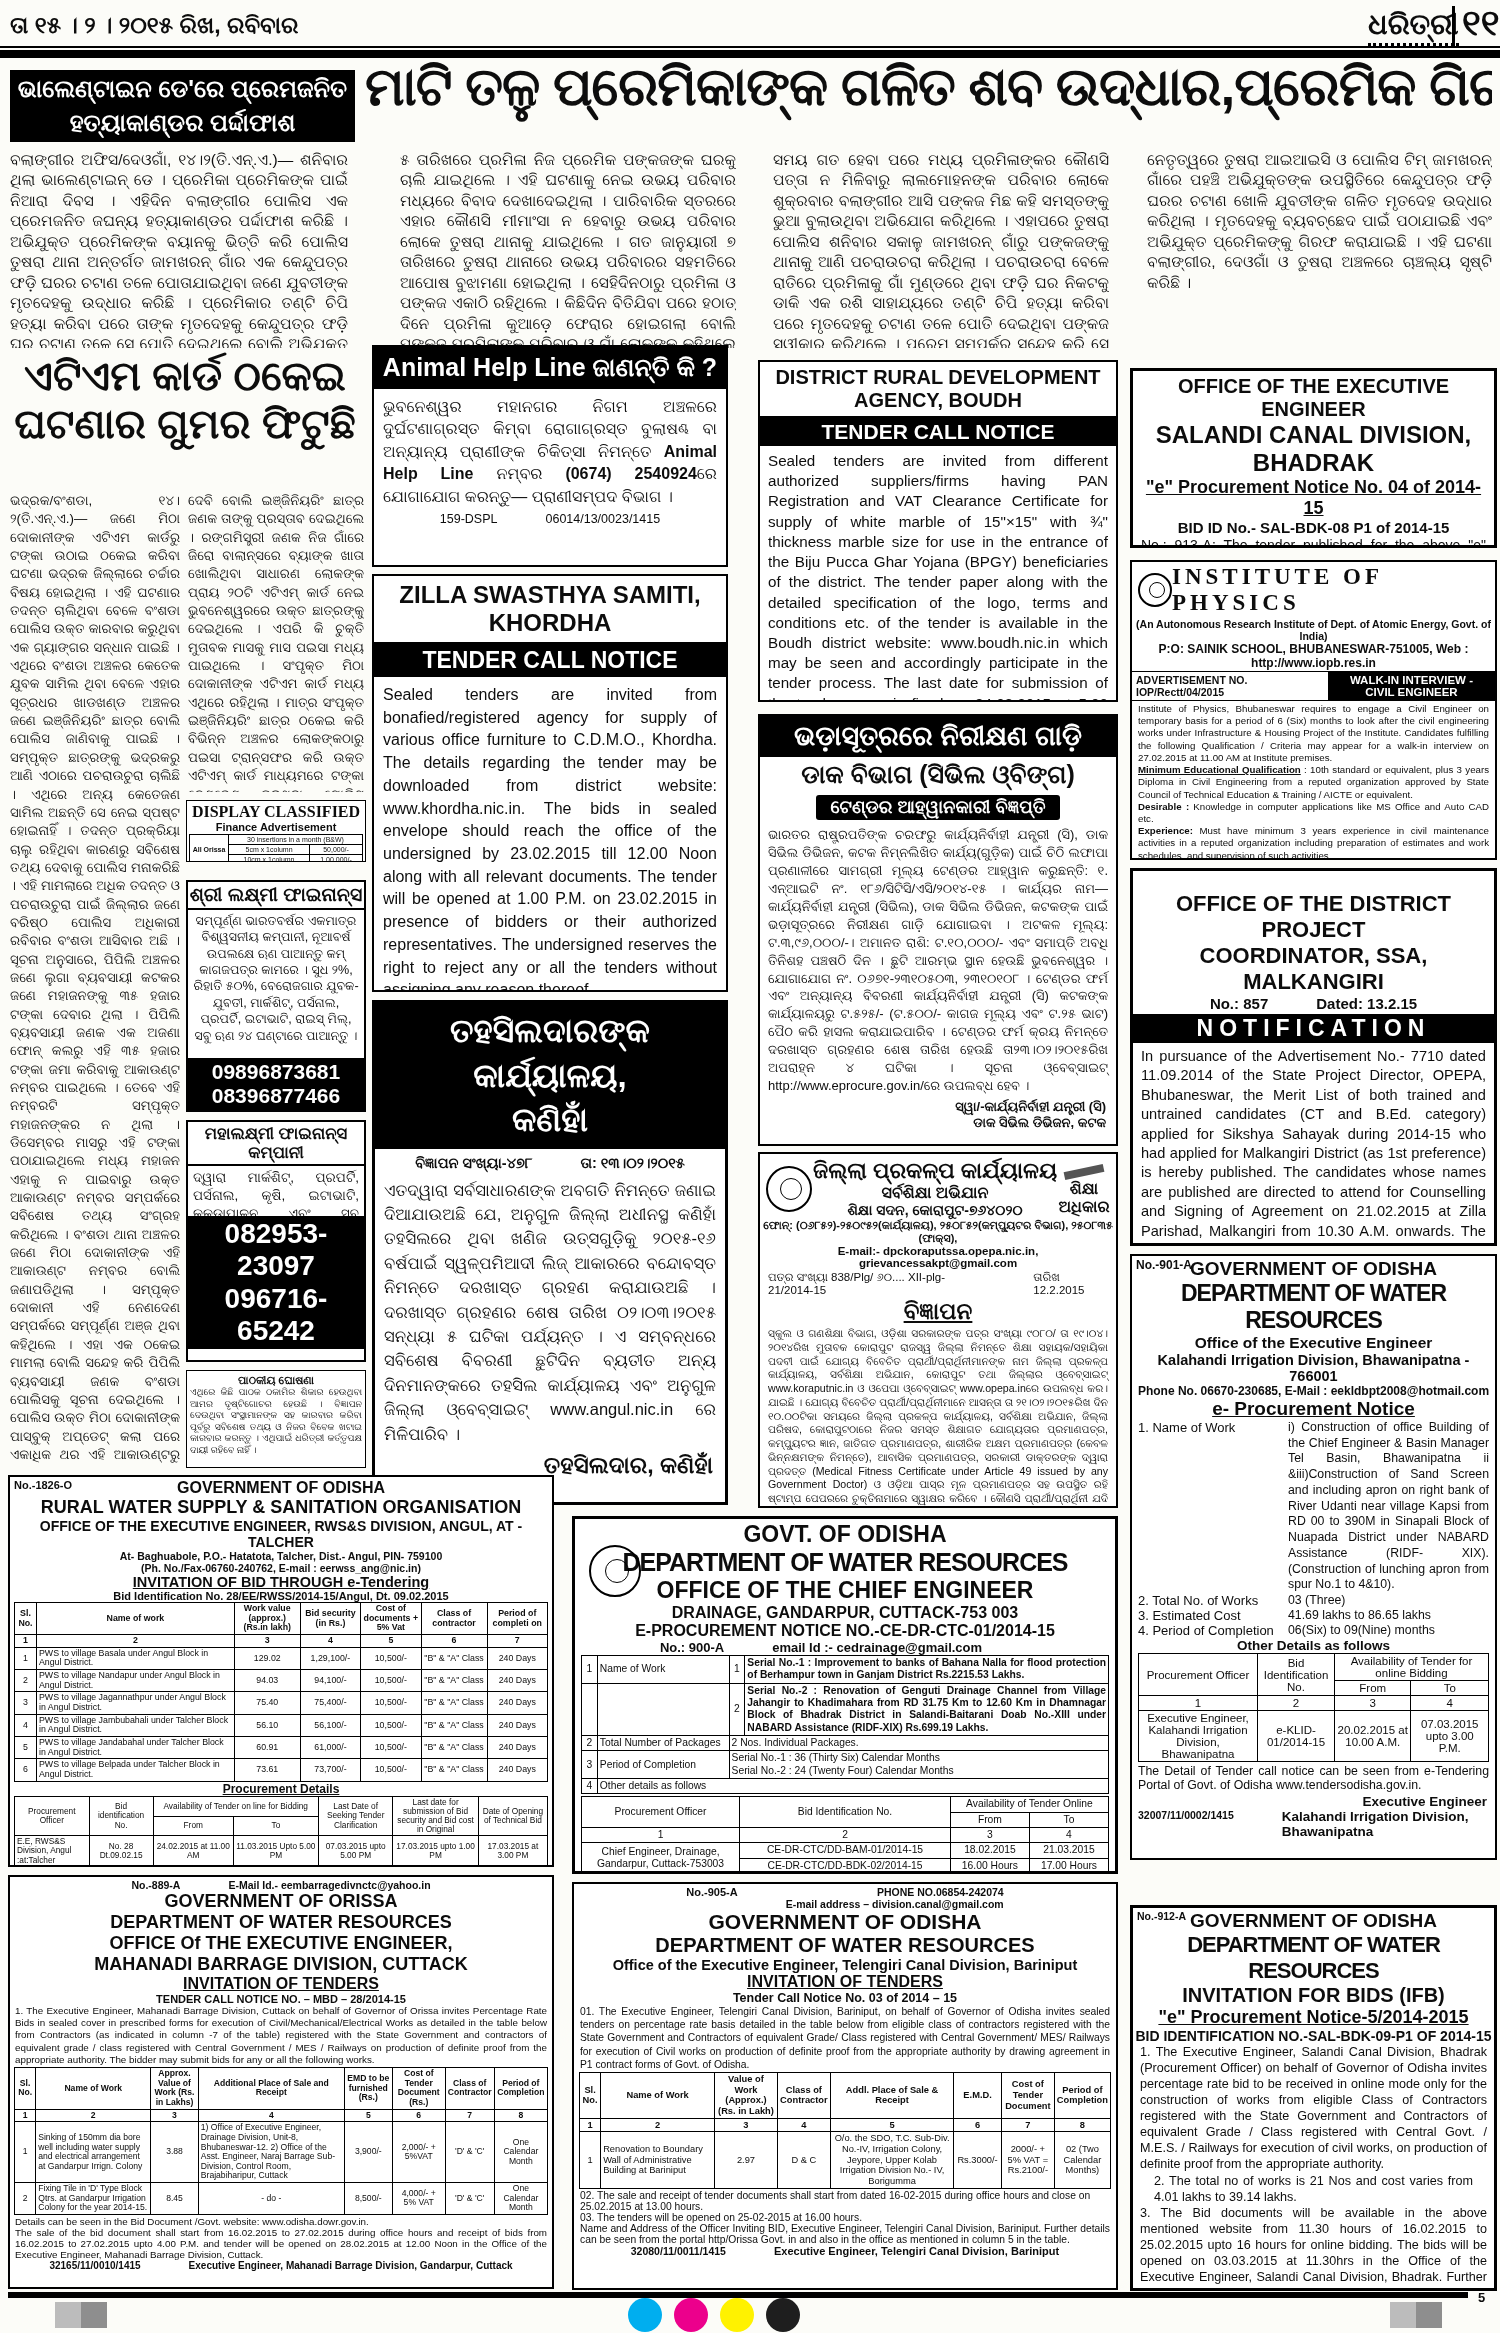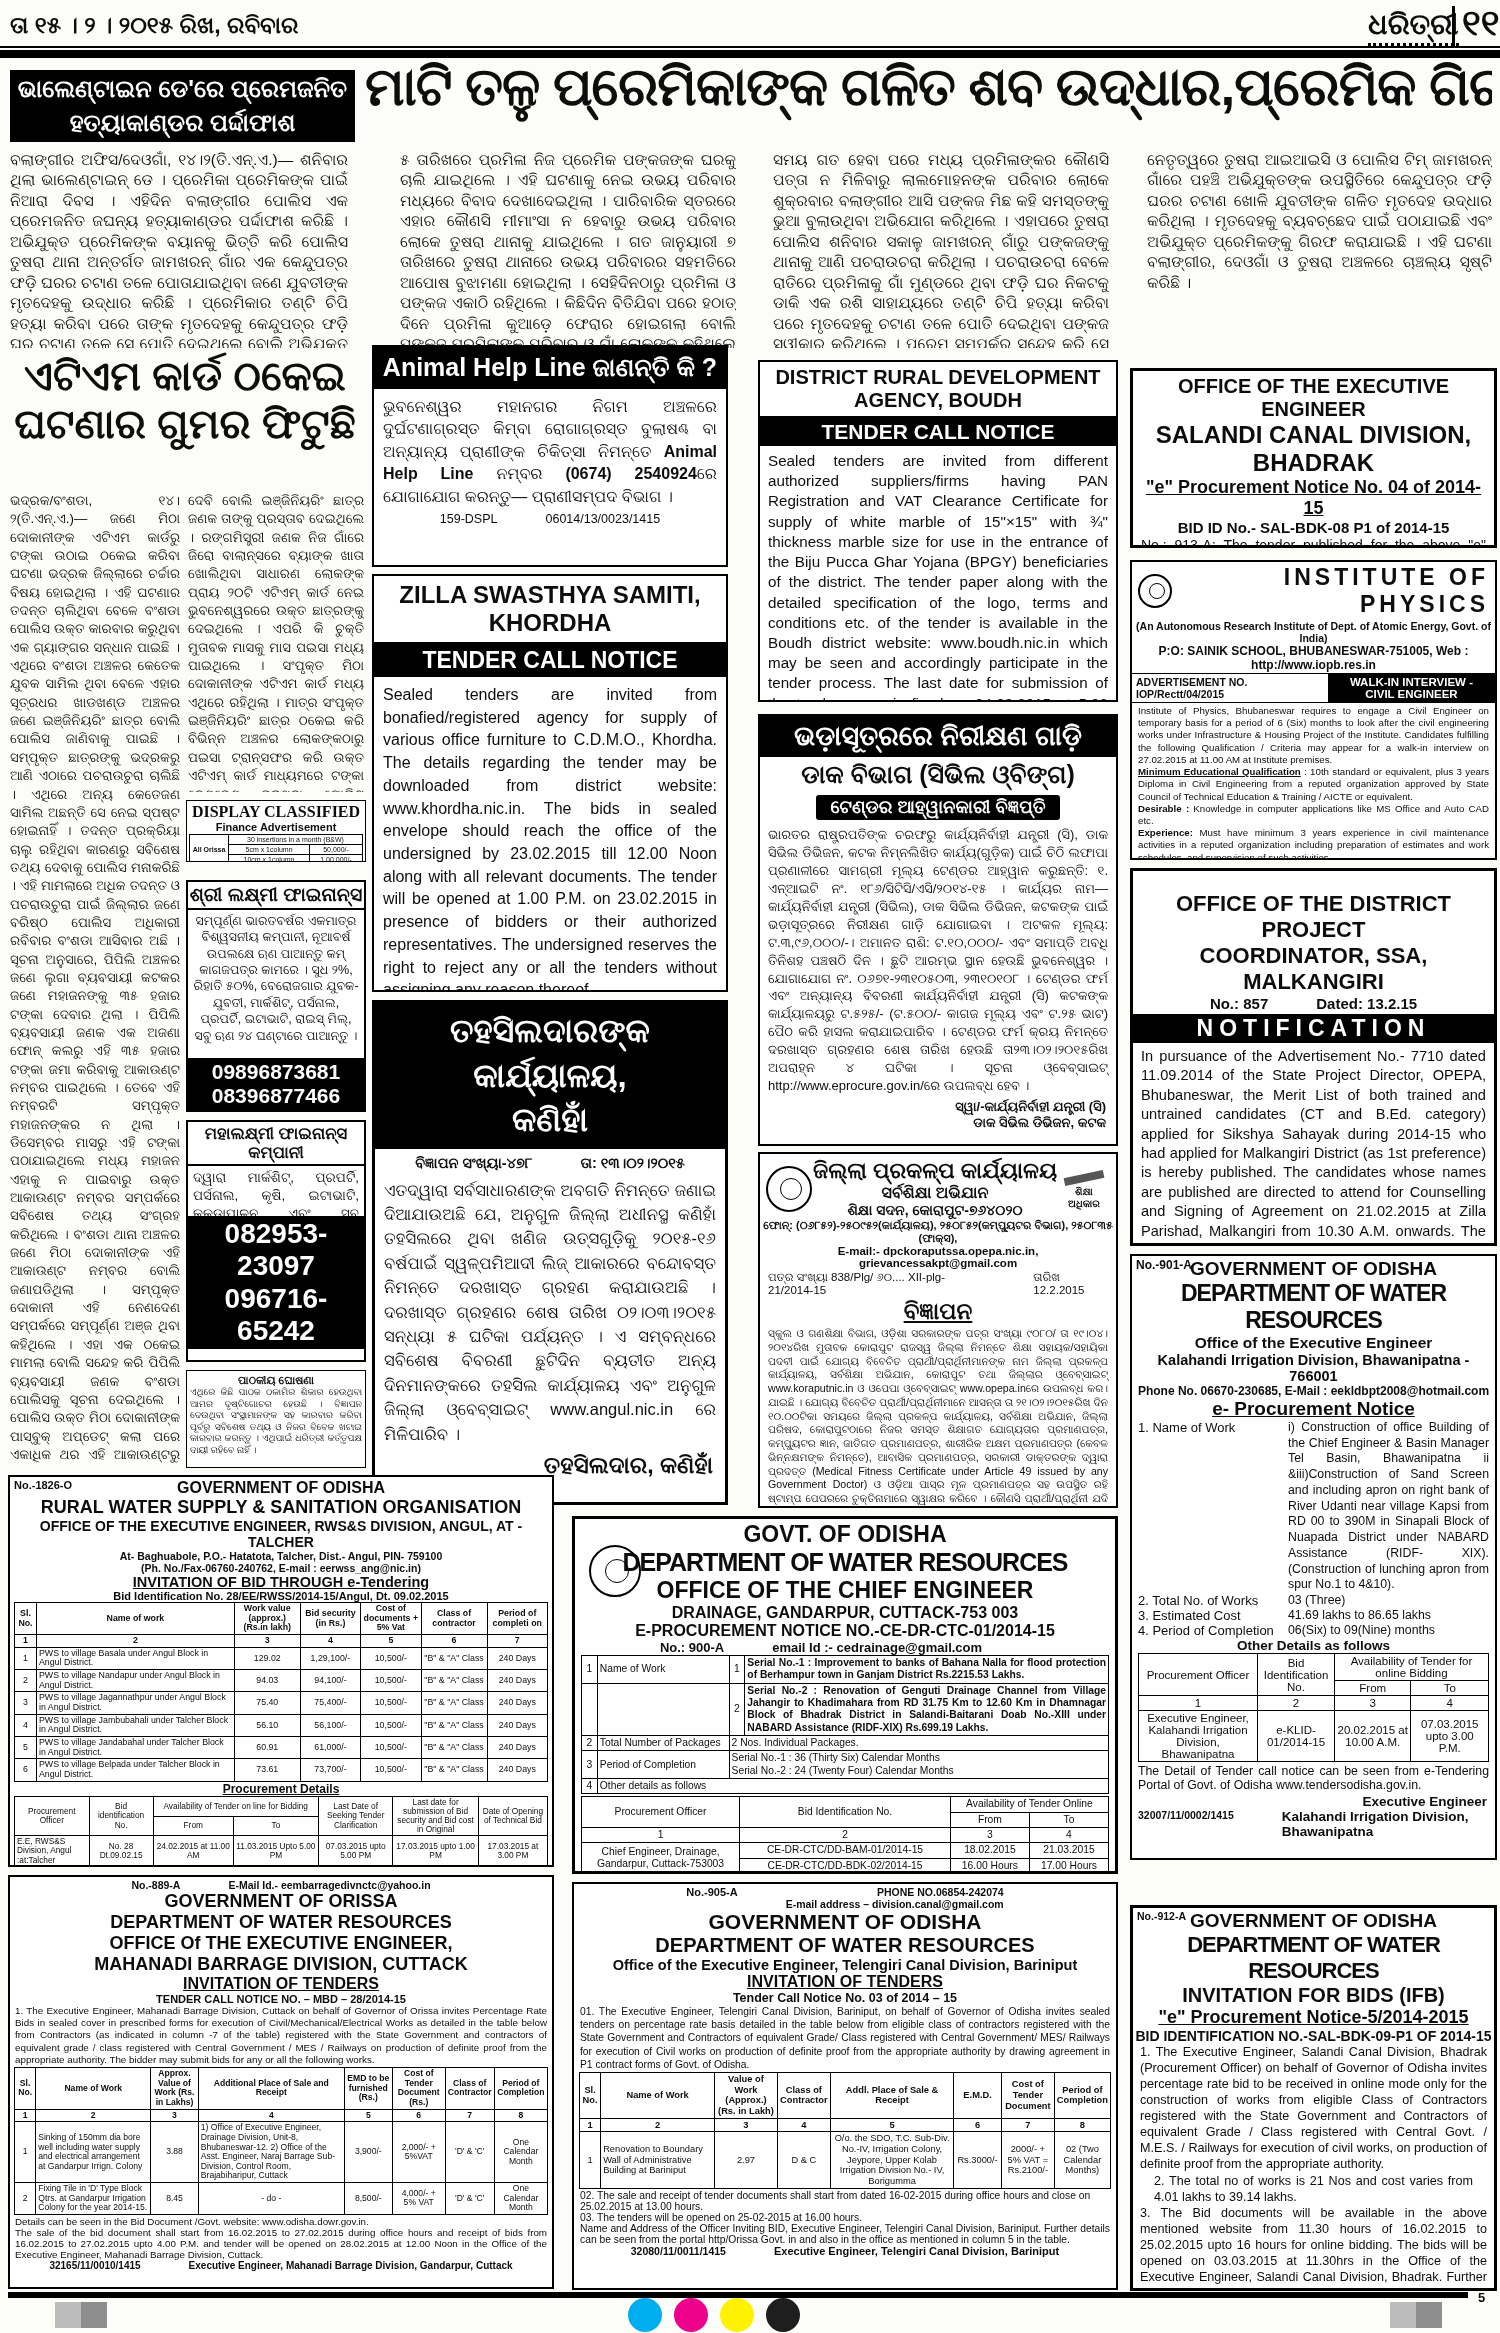--- a/index.html
+++ b/index.html
@@ -145,21 +145,21 @@
       <span class="logo-circle" style="width:46px;height:46px;flex:0 0 46px;position:relative;">
         <span style="position:absolute;left:12px;top:10px;width:20px;height:20px;border:1.5px solid #000;border-radius:50%;"></span>
       </span>
       <span style="flex:1;text-align:center;">
         <div class="b" style="font-size:22px;">ଜିଲ୍ଲା ପ୍ରକଳ୍ପ କାର୍ଯ୍ୟାଳୟ</div>
         <div class="b" style="font-size:16px;">ସର୍ବଶିକ୍ଷା ଅଭିଯାନ</div>
         <div class="b" style="font-size:14px;">ଶିକ୍ଷା ସଦନ, କୋରାପୁଟ-୭୬୪୦୨୦</div>
       </span>
       <span style="flex:0 0 52px;text-align:center;">
         <span style="display:inline-block;width:40px;height:8px;background:#555;transform:rotate(-12deg);"></span>
-        <span style="display:block;font-size:10px;font-weight:bold;">ଶିକ୍ଷା ଅଧିକାର</span>
+        <span style="display:block;font-size:16px;font-weight:bold;">ଶିକ୍ଷା ଅଧିକାର</span>
       </span>
     </div>
     <div class="b ctr" style="font-size:11px;">ଫୋନ୍: (୦୬୮୫୨)-୨୫୦୯୫୨(କାର୍ଯ୍ୟାଳୟ), ୨୫୦୮୫୨(କମ୍ପ୍ୟୁଟର ବିଭାଗ), ୨୫୦୮୩୫ (ଫାକ୍ସ),</div>
     <div class="b ctr" style="font-size:11.5px;">E-mail:- dpckoraputssa.opepa.nic.in, grievancessakpt@gmail.com</div>
     <div class="flexrow" style="font-size:11.5px;padding:2px 8px;">
       <span>ପତ୍ର ସଂଖ୍ୟା 838/Plg/ ୬୦....  XII-plg-21/2014-15</span>
       <span>ତାରିଖ 12.2.2015</span>
     </div>
     <div class="b ctr" style="font-size:23px;text-decoration:underline;">ବିଜ୍ଞାପନ</div>
     <div class="jst" style="font-size:10.6px;padding:2px 8px;line-height:1.3;">ସ୍କୁଲ ଓ ଗଣଶିକ୍ଷା ବିଭାଗ, ଓଡ଼ିଶା ସରକାରଙ୍କ ପତ୍ର ସଂଖ୍ୟା ୯୦୮୦/ ତା ୧୯।୦୪।୨୦୧୪ରିଖ ମୁତାବକ କୋରାପୁଟ ରାଜସ୍ୱ ଜିଲ୍ଲା ନିମନ୍ତେ ଶିକ୍ଷା ସହାୟକ/ସହାୟିକା ପଦବୀ ପାଇଁ ଯୋଗ୍ୟ ବିବେଚିତ ପ୍ରାର୍ଥୀ/ପ୍ରାର୍ଥିନୀମାନଙ୍କ ନାମ ଜିଲ୍ଲା ପ୍ରକଳ୍ପ କାର୍ଯ୍ୟାଳୟ, ସର୍ବଶିକ୍ଷା ଅଭିଯାନ, କୋରାପୁଟ ତଥା ଜିଲ୍ଲାର ଓ୍ବେବ୍‌ସାଇଟ୍ www.koraputnic.in ଓ ଓପେପା ଓ୍ବେବ୍‌ସାଇଟ୍ www.opepa.inରେ ଉପଲବ୍ଧ କର।ଯାଇଛି । ଯୋଗ୍ୟ ବିବେଚିତ ପ୍ରାର୍ଥୀ/ପ୍ରାର୍ଥିନୀମାନେ ଆସନ୍ତା ତା ୨୧।୦୨।୨୦୧୫ରିଖ ଦିନ ୧୦.୦୦ଟିକା ସମୟରେ ଜିଲ୍ଲା ପ୍ରକଳ୍ପ କାର୍ଯ୍ୟାଳୟ, ସର୍ବଶିକ୍ଷା ଅଭିଯାନ, ଜିଲ୍ଲା ପରିଷଦ, କୋରାପୁଟଠାରେ ନିଜର ସମସ୍ତ ଶିକ୍ଷାଗତ ଯୋଗ୍ୟତାର ପ୍ରମାଣପତ୍ର, କମ୍ପ୍ୟୁଟର ଜ୍ଞାନ, ଜାତିଗତ ପ୍ରମାଣପତ୍ର, ଶାରୀରିକ ଅକ୍ଷମ ପ୍ରମାଣପତ୍ର (କେବଳ ଭିନ୍ନକ୍ଷମଙ୍କ ନିମନ୍ତେ), ଆବାସିକ ପ୍ରମାଣପତ୍ର, ସରକାରୀ ଡାକ୍ତରଙ୍କ ଦ୍ୱାରା ପ୍ରଦତ୍ତ (Medical Fitness Certificate under Article 49 issued by any Government Doctor) ଓ ଓଡ଼ିଆ ପାସ୍‌ର ମୂଳ ପ୍ରମାଣପତ୍ର ସହ ଉପସ୍ଥିତ ରହି ଷ୍ଟାମ୍ପ ପେପରରେ ଚୁକ୍ତିନାମାରେ ସ୍ୱାକ୍ଷର କରିବେ । କୌଣସି ପ୍ରାର୍ଥୀ/ପ୍ରାର୍ଥିନୀ ଯଦି ଉକ୍ତ ସମୟରେ ଅନୁପସ୍ଥିତ ରହନ୍ତି, ତେବେ ସେମାନଙ୍କର ପ୍ରାର୍ଥିତ୍ୱ ନାକଚ ହେଲା ବୋଲି ଧରି ନିଆଯିବ ।</div>
@@ -173,21 +173,21 @@
     <div class="b ctr" style="font-size:15px;">BID ID No.- SAL-BDK-08 P1 of 2014-15</div>
     <div class="jst" style="font-size:14px;line-height:1.3;">No.: 913-A: The tender published for the above "e" Procurement Notice No. 04 of 2014-15 (Bid ID No. SAL-BDK-08 P1 of 2014-15 is hereby cancelled.</div>
 
   </div>
 
   <div class="box" style="left:1130px;top:560px;width:367px;height:300px;">
     <div style="display:flex;align-items:center;padding:2px 6px;">
       <span class="logo-circle" style="width:34px;height:34px;flex:0 0 34px;position:relative;">
         <span style="position:absolute;left:9px;top:7px;width:14px;height:14px;border:1.5px solid #000;border-radius:50%;"></span>
       </span>
-      <span class="b" style="flex:1;text-align:right;font-size:23px;letter-spacing:4px;">INSTITUTE OF PHYSICS</span>
+      <span class="b" style="flex:1;text-align:left;font-size:23px;letter-spacing:4px;font-family:Liberation Serif, serif;">INSTITUTE OF PHYSICS</span>
     </div>
     <div class="b ctr" style="font-size:10.5px;">(An Autonomous Research Institute of Dept. of Atomic Energy, Govt. of India)</div>
     <div class="b ctr" style="font-size:12px;border-bottom:1.5px solid #000;padding-bottom:1px;">P:O: SAINIK SCHOOL, BHUBANESWAR-751005, Web : http://www.iopb.res.in</div>
     <div class="flexrow" style="align-items:stretch;border-bottom:1.5px solid #000;">
       <span class="b" style="font-size:10.5px;padding:2px 4px;">ADVERTISEMENT NO. IOP/Rectt/04/2015</span>
       <span class="bar" style="font-size:11.5px;padding:2px 8px;">WALK-IN INTERVIEW - CIVIL ENGINEER</span>
     </div>
     <div style="font-size:9.7px;line-height:1.26;padding:2px 6px;">
       <div class="jst">Institute of Physics, Bhubaneswar requires to engage a Civil Engineer on temporary basis for a period of 6 (Six) months to look after the civil engineering works under Infrastructure &amp; Housing Project of the Institute. Candidates fulfilling the following Qualification / Criteria may appear for a walk-in interview on 27.02.2015 at 11.00 AM at Institute premises.</div>
       <div class="jst"><span class="b" style="text-decoration:underline;">Minimum Educational Qualification</span><span> : 10th standard or equivalent, plus 3 years Diploma in Civil Engineering from a reputed organization approved by State Council of Technical Education &amp; Training / AICTE or equivalent.</span></div>

